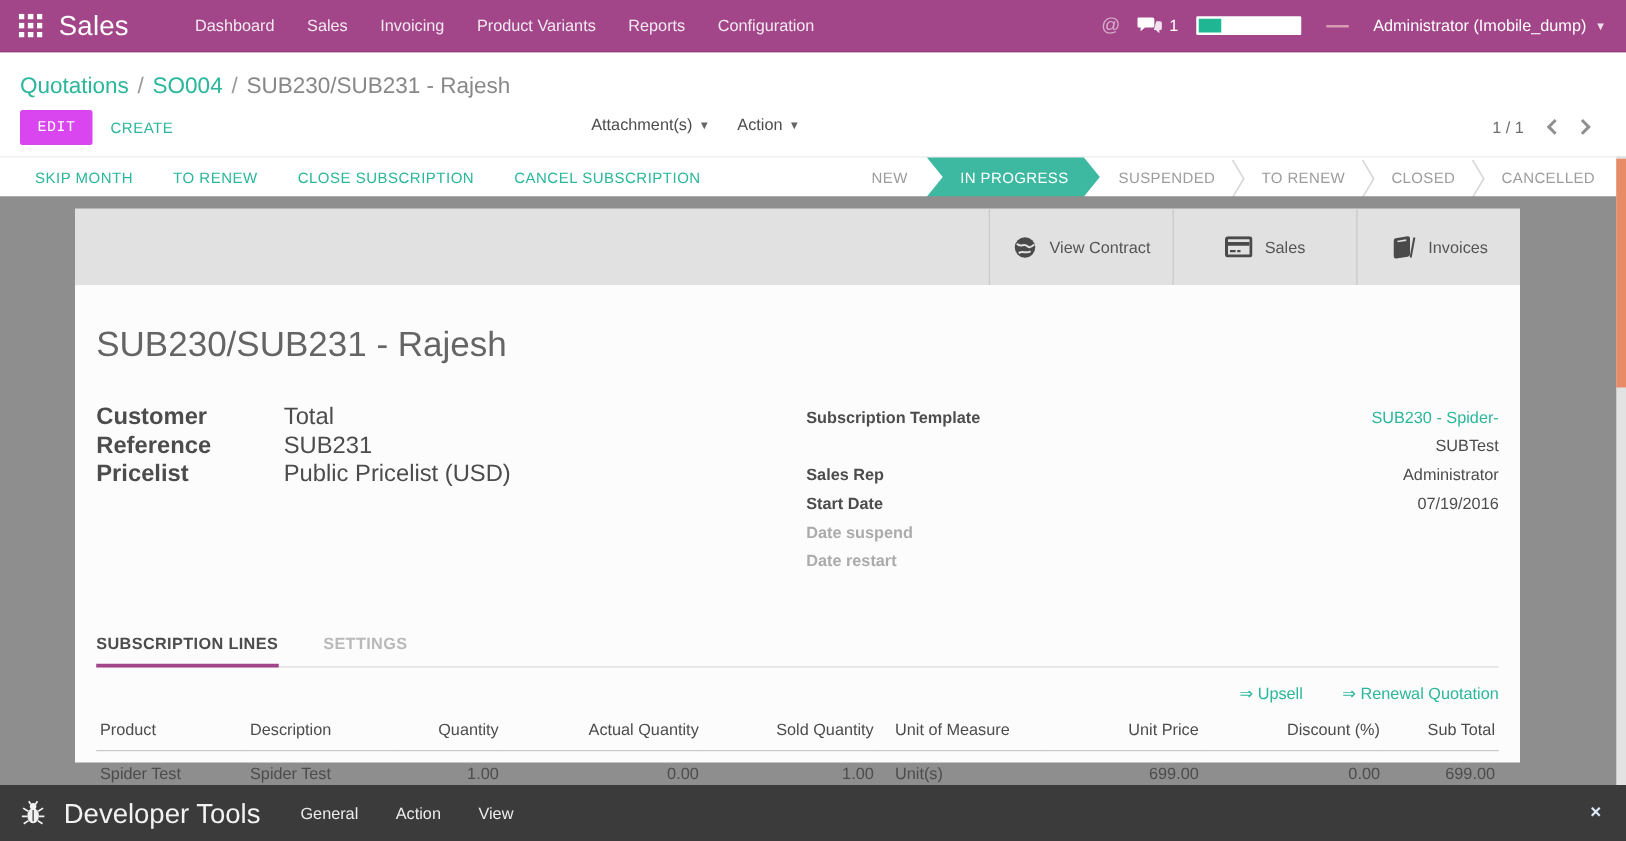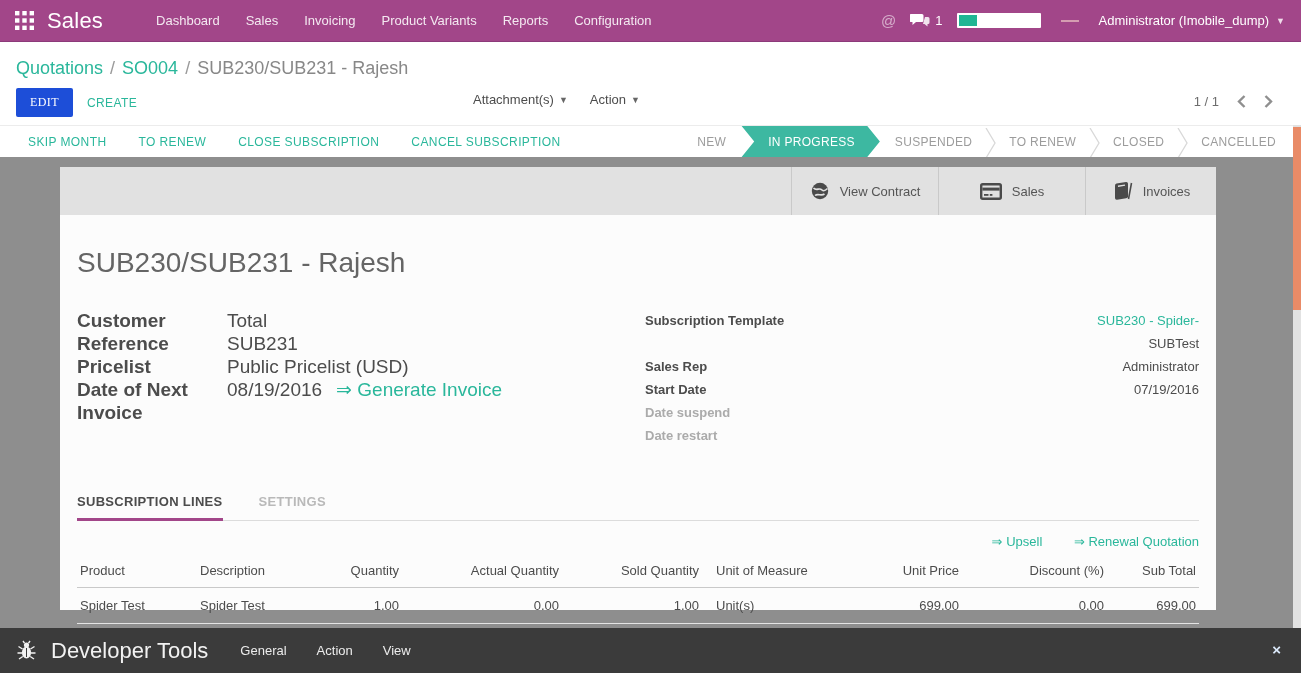--- a/index.html
+++ b/index.html
@@ -22,23 +22,23 @@
   .avatar-dash i { display:block; width:18px; height:2px; background:rgba(255,230,210,.55); }
   .user-menu { display:flex; align-items:center; gap:7px; font-size:13px; cursor:pointer; }
   .caret { font-size:9px; color:#f0dcea; }
 
   
   .control { position:absolute; top:42px; left:0; width:1301px; height:83px; background:#fff; }
   .breadcrumb { padding:16px 0 0 16px; font-size:18px; color:#888; }
   .breadcrumb a { color:#2ab79b; text-decoration:none; cursor:pointer; }
   .breadcrumb .sep { color:#9a9a9a; padding:0 7px; }
   .btn-row { position:absolute; top:46px; left:16px; display:flex; align-items:center; }
-  .btn-edit { background:#1d4ed8; color:#fff; border:none; font-size:12px; font-weight:500;
+  .btn-edit { background:#d946ef; color:#fff; border:none; font-size:12px; font-weight:500;
               padding:7px 14px; border-radius:2px; letter-spacing:.4px; cursor:pointer;
-              font-family:Liberation Serif, serif; }
+              font-family:Liberation Mono, monospace; }
   .btn-create { background:none; border:none; color:#2ab79b; font-size:12px; font-weight:500;
                 padding:7px 14px; letter-spacing:.4px; cursor:pointer; font-family:"Liberation Sans",sans-serif; }
   .dropdown-group { position:absolute; top:50px; left:473px; display:flex; gap:22px; font-size:13px; color:#4c4c4c; }
   .dd { cursor:pointer; display:flex; align-items:center; gap:5px; }
   .dd .caret { color:#666; }
   .pager { position:absolute; top:52px; right:28px; display:flex; align-items:center; gap:18px;
            font-size:13px; color:#6d6d6d;text-align:center; }
   .pager .pg-btn { cursor:pointer; display:flex; }
 
   
@@ -49,21 +49,21 @@
   .pipeline { margin-left:auto; display:flex; align-items:flex-end; height:32px; padding-right:12px; }
   .stage { font-size:12px; color:#9c9c9c; letter-spacing:.3px; line-height:32px; padding:0 13px; cursor:pointer; white-space:nowrap; }
   .stage-active { background:#3db8a1; color:#fff; line-height:32px; font-size:12px; letter-spacing:.3px;
                   padding:0 25px 0 27px; margin:0 2px; white-space:nowrap; cursor:pointer;
                   clip-path:polygon(0 0, calc(100% - 13px) 0, 100% 50%, calc(100% - 13px) 100%, 0 100%, 13px 50%); }
   .stage-sep { display:flex; align-items:center; }
 
   
   .content { position:absolute; top:157px; left:0; width:1301px; height:471px; background:#8e8e8e; }
   .sheet { position:absolute; top:10px; left:60px; width:1156px; height:443px; background:#fcfcfc; }
-  .sheet-strip { height:48px; background:#e1e1e1; display:flex; justify-content:flex-end; }
+  .sheet-strip { height:61px; background:#e1e1e1; display:flex; justify-content:flex-end; }
   .stat-btn { width:147px; border-left:1px solid #c9c9c9; display:flex; align-items:center; justify-content:center;
               gap:10px; font-size:13px; color:#555; cursor:pointer; }
   .stat-btn.last { width:131px; }
 
   .sheet-title { margin:32px 17px 0; font-size:28px; color:#656565; font-weight:400; }
 
   .field-area { display:flex; margin:30px 17px 0; }
   .fg-left { width:500px; }
   .fg-right { flex:1; margin-left:68px; }
   .frow { display:flex; line-height:23px; font-size:19px; }
@@ -257,25 +257,20 @@
           <span class="lbl">Customer</span>
           <a class="val link">Total</a>
         </div>
         <div class="frow">
           <span class="lbl">Reference</span>
           <span class="val">SUB231</span>
         </div>
         <div class="frow">
           <span class="lbl">Pricelist</span>
           <a class="val link">Public Pricelist (USD)</a>
-        </div>
-        <div class="frow">
-          <span class="lbl">Date of Next Invoice</span>
-          <span class="val">08/19/2016</span>
-          <a class="link inline-action"><span>⇒</span> <span>Generate Invoice</span></a>
         </div>
       </div>
 
       <div class="fg-right">
         <div class="frow-r">
           <span class="lbl">Subscription Template</span>
           <span class="val"><a class="link">SUB230 - Spider-</a><br><span>SUBTest</span></span>
         </div>
         <div class="frow-r">
           <span class="lbl">Sales Rep</span>

